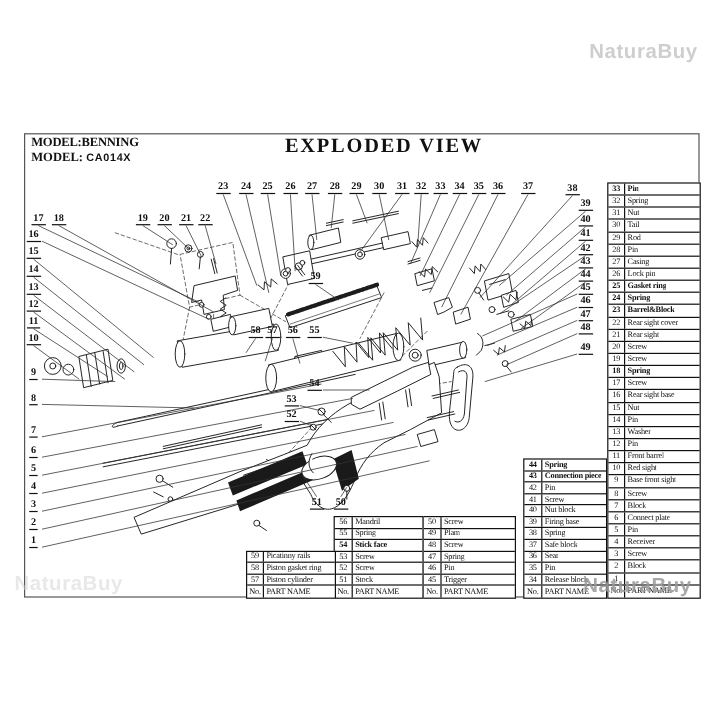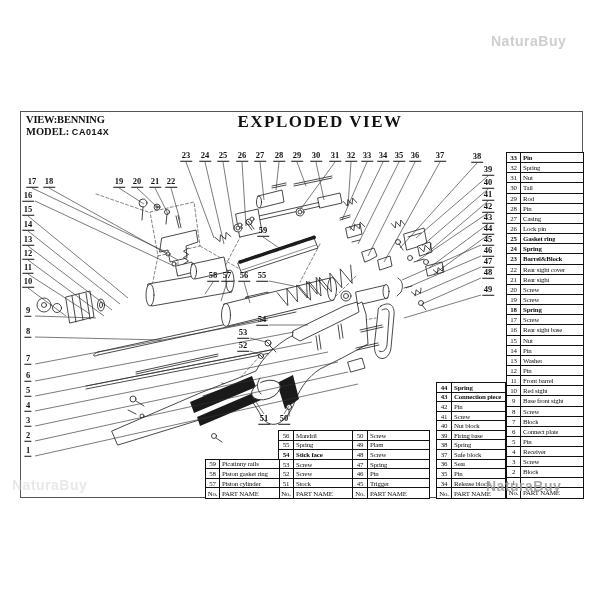--- a/index.html
+++ b/index.html
@@ -20,32 +20,32 @@
   .trow{display:flex;align-items:stretch;box-sizing:border-box;border-bottom:0.8px solid #111;}
   .trow:last-child{border-bottom:none;}
   .tno{box-sizing:border-box;border-right:0.8px solid #111;text-align:center;
        display:flex;align-items:center;justify-content:center;flex:none;}
   .tname{padding-left:2px;white-space:nowrap;overflow:hidden;display:flex;align-items:center;}
   .b{font-weight:bold;}
   
   .callout{position:absolute;transform:translate(-50%,-58%);font-size:8.5px;font-weight:bold;
       line-height:1.15;border-bottom:0.9px solid #111;padding:0 1.5px;z-index:3;background:transparent;}
   .wm{position:absolute;font-family:"Liberation Sans",sans-serif;font-weight:bold;
-      font-size:14px;letter-spacing:0.5px;z-index:5;pointer-events:none;}
+      font-size:17px;letter-spacing:0.5px;z-index:5;pointer-events:none;}
   .wm-tr{left:491px;top:33px;color:#c3c3c3;opacity:0.8;}
   .wm-br{left:486px;top:478px;color:#9a9a9a;opacity:0.85;}
   .wm-bl{left:12px;top:477px;color:#d2d2d2;opacity:0.5;}
 </style>
 </head>
 <body>
 
 <div class="frame"></div>
 
 <div class="titleblock">
-  <div class="model-line">VIEW:BENNING</div>
+  <div class="model-line">MODEL:BENNING</div>
   <div class="item-line"><span>MODEL:</span>
     <span class="item-val">CA014X</span></div>
 </div>
 
 <div class="main-title">EXPLODED VIEW</div>
 
 <svg id="diagram" width="600" height="600" viewBox="0 0 600 600">
   <g stroke="#1c1c1c" stroke-width="0.8" fill="none" stroke-linejoin="round" stroke-linecap="round">
 
     <g stroke-dasharray="3,2.2" stroke-width="0.6" stroke="#333">

